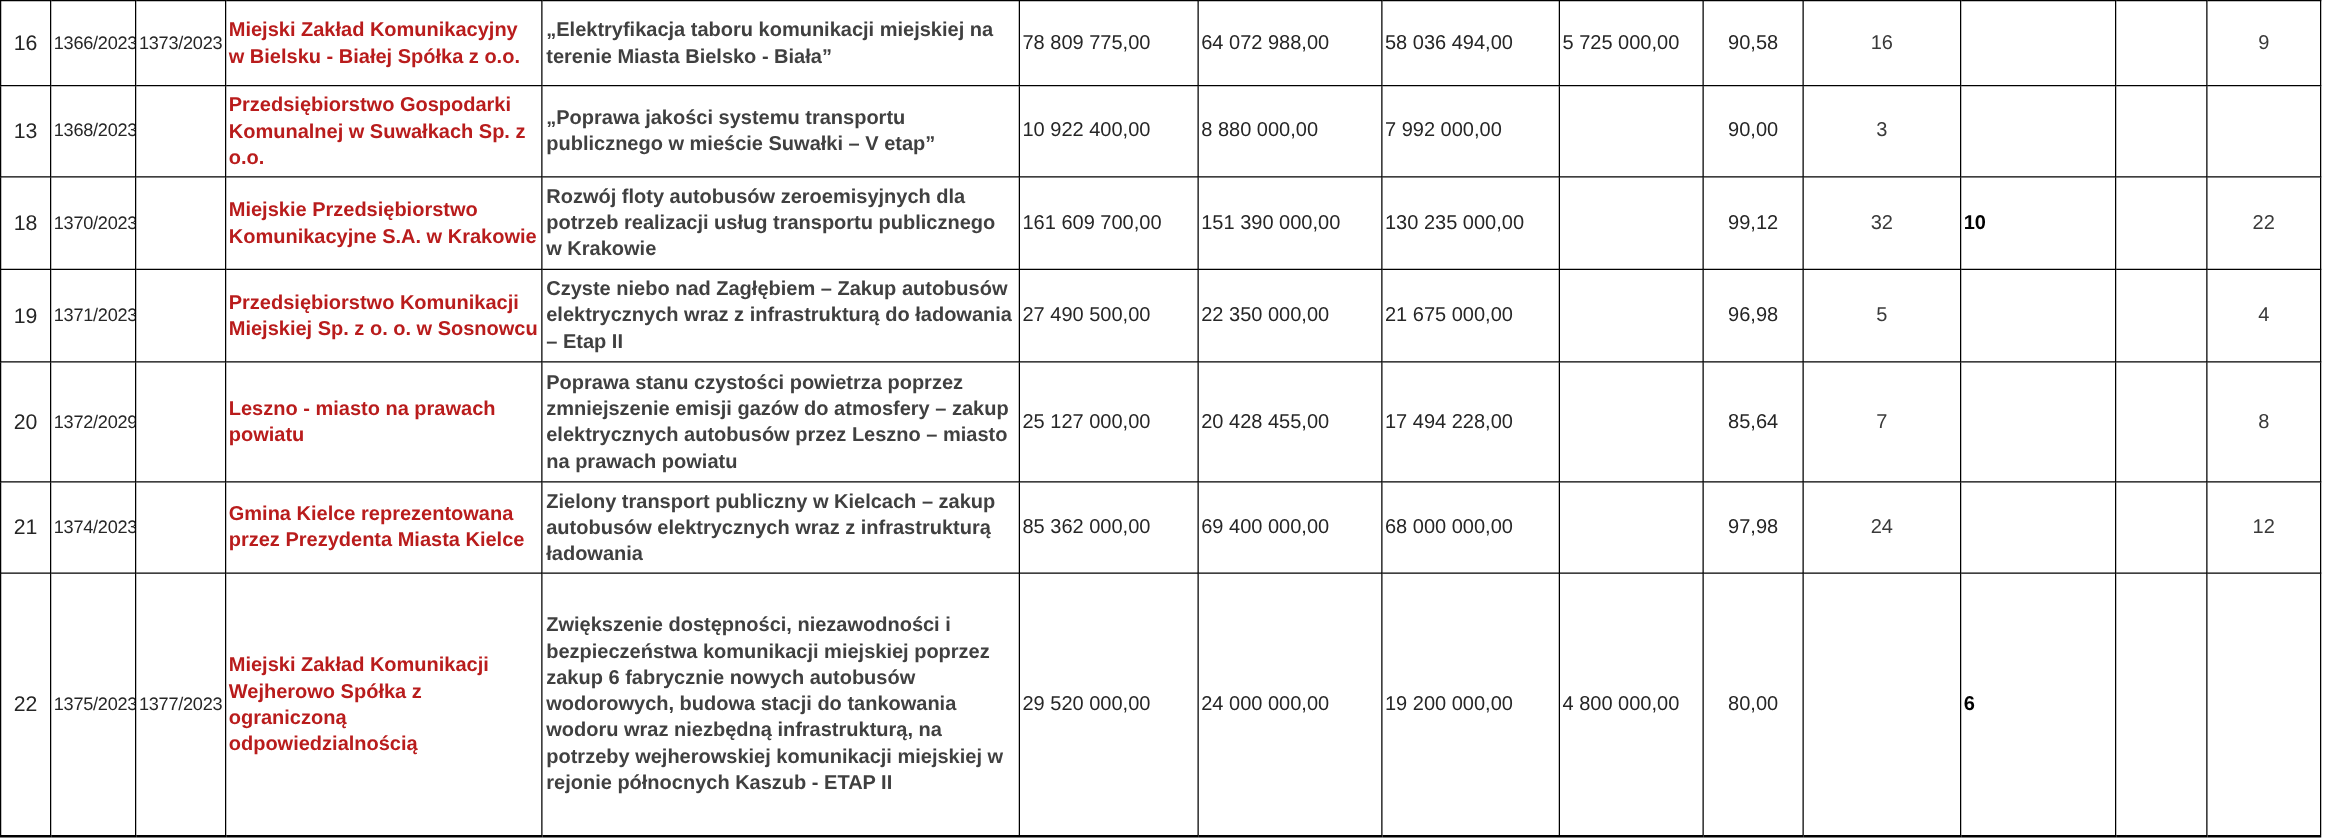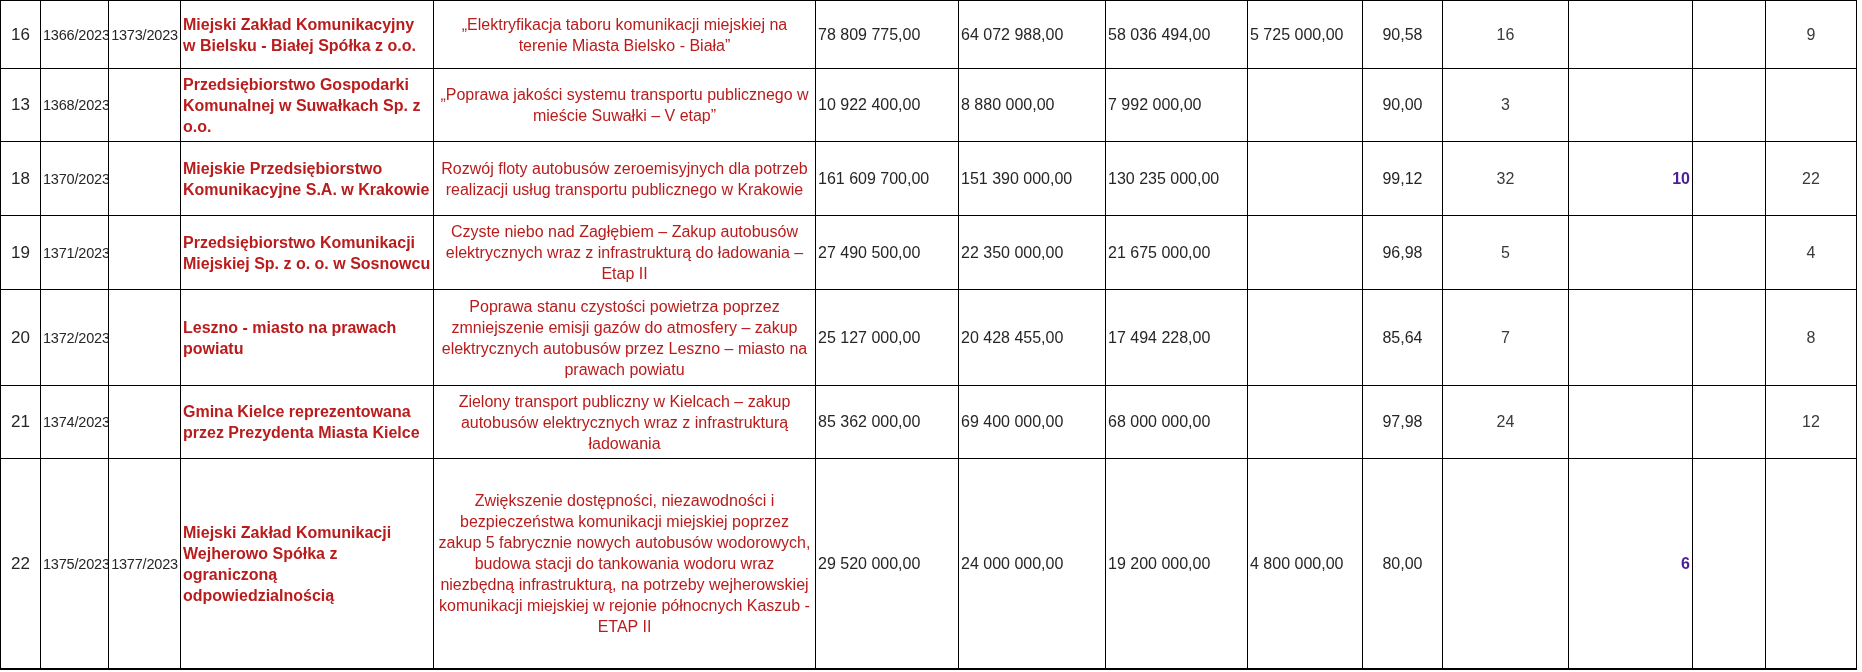--- a/index.html
+++ b/index.html
@@ -11,25 +11,25 @@
   tr.h1 td{height:72px;}
   tr.h2 td{height:73px;}
   tr.h3 td{height:73px;}
   tr.h4 td{height:95px;}
   tr.h5 td{height:72px;}
   tr.h6 td{height:209px;}
   tr.h6 td{border-bottom:2px solid #000;}
   .c-lp{text-align:center;font-size:17px;color:#262626;}
   .c-num{text-align:center;font-size:14.5px;color:#262626;letter-spacing:-0.2px;}
   .c-app{text-align:left;font-weight:bold;font-size:16px;line-height:21px;color:#b91c1c;}
-  .c-title{text-align:center;font-weight:normal;font-size:16px;line-height:21px;color:#b91c1c;padding:0 3px;}
+  .c-title{text-align:left;font-weight:bold;font-size:16px;line-height:21px;color:#404040;padding:0 3px;}
   .c-amt{text-align:left;font-size:16px;color:#262626;white-space:nowrap;}
   .c-score{text-align:center;font-size:16px;color:#262626;}
   .c-cnt{text-align:center;font-size:16px;color:#3a3a3a;}
-  .c-green{text-align:right;font-size:16px;font-weight:bold;color:#4c1d95;}
+  .c-green{text-align:left;font-size:16px;font-weight:bold;color:#000000;}
 </style>
 </head>
 <body>
 
 <div class="page">
   <table class="results">
     <colgroup>
       <col style="width:40px">
         <col style="width:68px">
         <col style="width:72px">
@@ -110,21 +110,21 @@
         <td class="c-amt"></td>
         <td class="c-score">96,98</td>
         <td class="c-cnt">5</td>
         <td class="c-green"></td>
         <td class="c-cnt"></td>
         <td class="c-cnt">4</td>
       </tr>
 
       <tr class="h4">
         <td class="c-lp">20</td>
-        <td class="c-num">1372/2023</td>
+        <td class="c-num">1372/2029</td>
         <td class="c-num"></td>
         <td class="c-app">Leszno - miasto na prawach powiatu</td>
         <td class="c-title">Poprawa stanu czystości powietrza poprzez zmniejszenie emisji gazów do atmosfery – zakup elektrycznych autobusów przez Leszno – miasto na prawach powiatu</td>
         <td class="c-amt">25 127 000,00</td>
         <td class="c-amt">20 428 455,00</td>
         <td class="c-amt">17 494 228,00</td>
         <td class="c-amt"></td>
         <td class="c-score">85,64</td>
         <td class="c-cnt">7</td>
         <td class="c-green"></td>
@@ -147,21 +147,21 @@
         <td class="c-green"></td>
         <td class="c-cnt"></td>
         <td class="c-cnt">12</td>
       </tr>
 
       <tr class="h6">
         <td class="c-lp">22</td>
         <td class="c-num">1375/2023</td>
         <td class="c-num">1377/2023</td>
         <td class="c-app">Miejski Zakład Komunikacji Wejherowo Spółka z ograniczoną odpowiedzialnością</td>
-        <td class="c-title">Zwiększenie dostępności, niezawodności i bezpieczeństwa komunikacji miejskiej poprzez zakup 5 fabrycznie nowych autobusów wodorowych, budowa stacji do tankowania wodoru wraz niezbędną infrastrukturą, na potrzeby wejherowskiej komunikacji miejskiej w rejonie północnych Kaszub - ETAP II</td>
+        <td class="c-title">Zwiększenie dostępności, niezawodności i bezpieczeństwa komunikacji miejskiej poprzez zakup 6 fabrycznie nowych autobusów wodorowych, budowa stacji do tankowania wodoru wraz niezbędną infrastrukturą, na potrzeby wejherowskiej komunikacji miejskiej w rejonie północnych Kaszub - ETAP II</td>
         <td class="c-amt">29 520 000,00</td>
         <td class="c-amt">24 000 000,00</td>
         <td class="c-amt">19 200 000,00</td>
         <td class="c-amt">4 800 000,00</td>
         <td class="c-score">80,00</td>
         <td class="c-cnt"></td>
         <td class="c-green">6</td>
         <td class="c-cnt"></td>
         <td class="c-cnt"></td>
       </tr>

